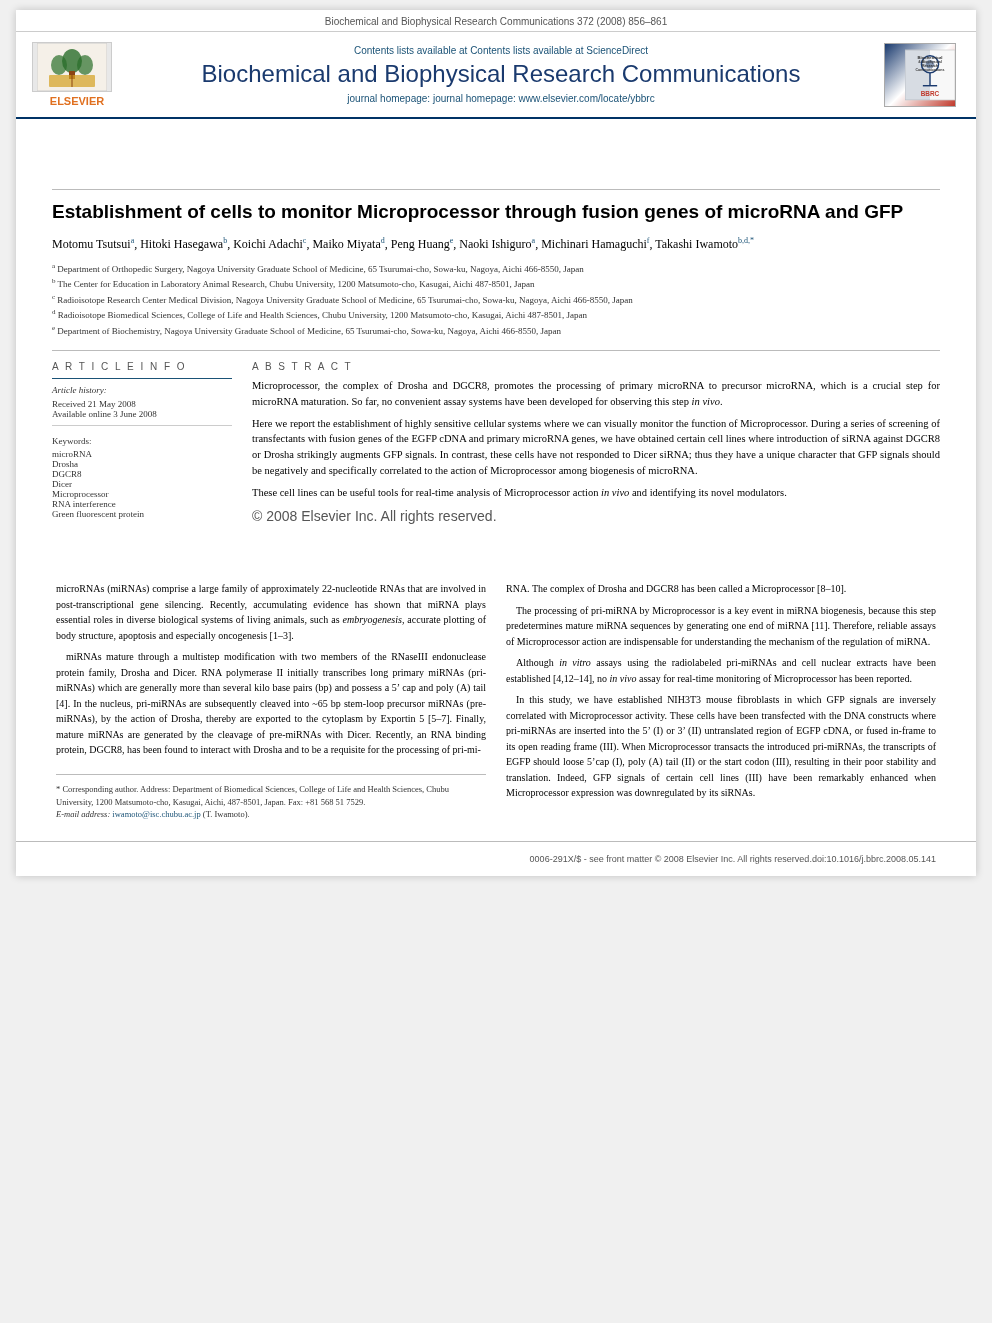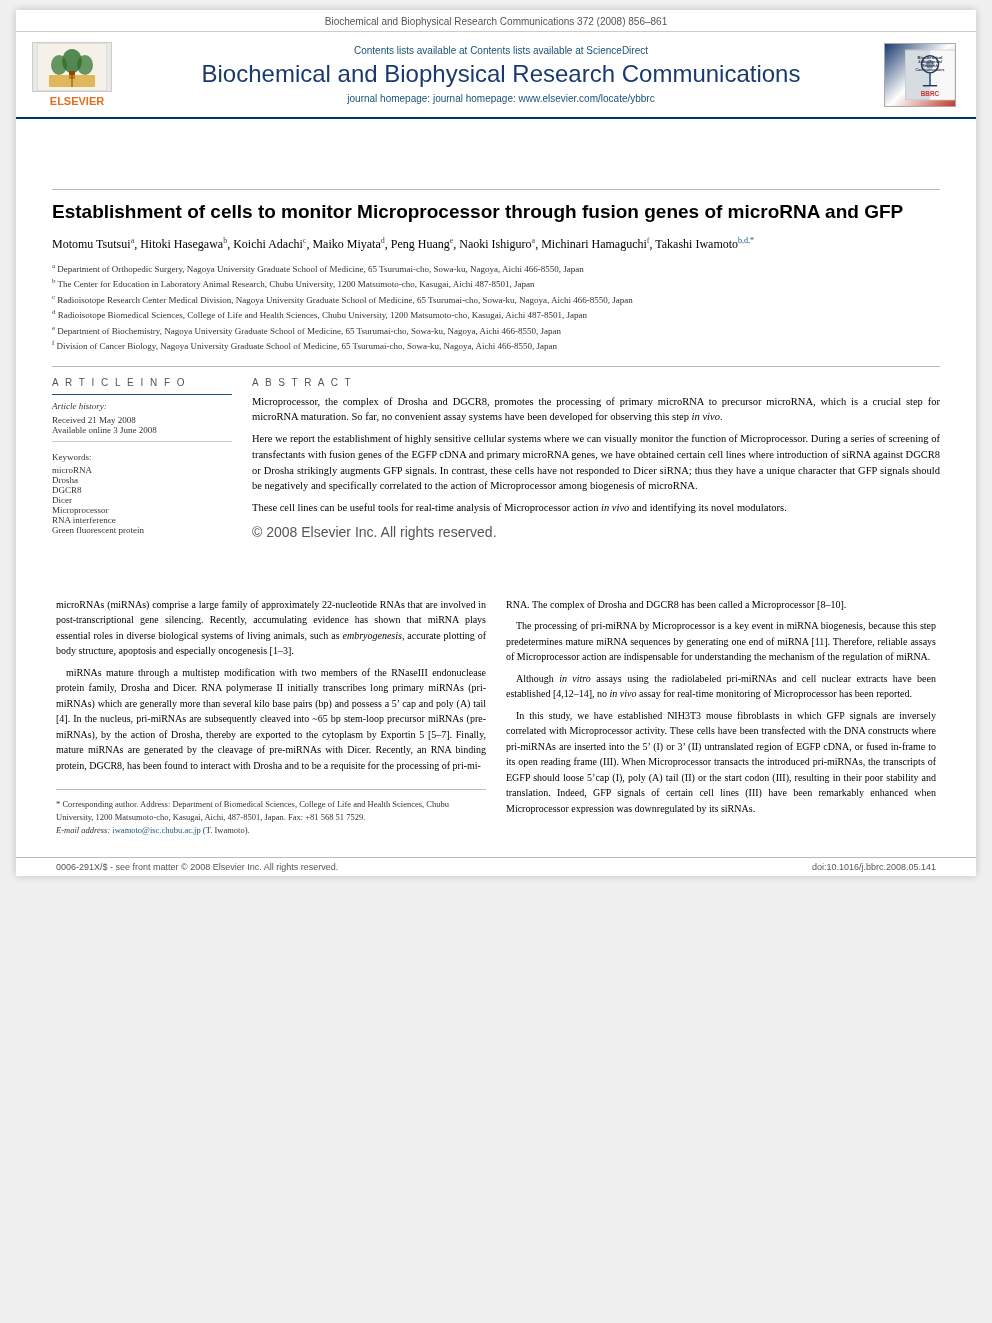--- a/index.html
+++ b/index.html
@@ -246,26 +246,26 @@
       border-top: 1px solid #bbb;
       padding-top: 8px;
     }
     .footnote-text {
       font-size: 8.5px;
       color: #333;
       line-height: 1.5;
     }
     .bottom-bar {
       border-top: 1px solid #bbb;
-      padding: 4px 40px;
-      font-size: 9px;
-      color: #555;
-      font-family: Arial, sans-serif;
-      display: flex;
-      justify-content: space-between;
+      padding: 12px 40px;
+      font-size: 9px;
+      color: #555;
+      font-family: Arial, sans-serif;
+      display: flex;
+      justify-content: flex-end;
     }
   </style>
 </head>
 <body>
 
 <div class="page">
 
   <div class="top-bar">
     <span>Biochemical and Biophysical Research Communications 372 (2008) 856–861</span>
   </div>
@@ -327,21 +327,20 @@
     <div class="authors">
       Motomu Tsutsui<sup>a</sup>, Hitoki Hasegawa<sup>b</sup>, Koichi Adachi<sup>c</sup>, Maiko Miyata<sup>d</sup>, Peng Huang<sup>e</sup>, Naoki Ishiguro<sup>a</sup>, Michinari Hamaguchi<sup>f</sup>, Takashi Iwamoto<sup>b,d,*</sup>
     </div>
 
     <div class="affiliations">
       <div><sup>a</sup> Department of Orthopedic Surgery, Nagoya University Graduate School of Medicine, 65 Tsurumai-cho, Sowa-ku, Nagoya, Aichi 466-8550, Japan</div>
       <div><sup>b</sup> The Center for Education in Laboratory Animal Research, Chubu University, 1200 Matsumoto-cho, Kasugai, Aichi 487-8501, Japan</div>
       <div><sup>c</sup> Radioisotope Research Center Medical Division, Nagoya University Graduate School of Medicine, 65 Tsurumai-cho, Sowa-ku, Nagoya, Aichi 466-8550, Japan</div>
       <div><sup>d</sup> Radioisotope Biomedical Sciences, College of Life and Health Sciences, Chubu University, 1200 Matsumoto-cho, Kasugai, Aichi 487-8501, Japan</div>
       <div><sup>e</sup> Department of Biochemistry, Nagoya University Graduate School of Medicine, 65 Tsurumai-cho, Sowa-ku, Nagoya, Aichi 466-8550, Japan</div>
-      <div><sup>f</sup> Division of Cancer Biology, Nagoya University Graduate School of Medicine, 65 Tsurumai-cho, Sowa-ku, Nagoya, Aichi 466-8550, Japan</div>
     </div>
 
     <hr class="divider">
 
     <div class="two-col">
 
       <div class="left-col">
         <div class="section-label">A R T I C L E   I N F O</div>
         <div class="article-info-box">
           <div class="article-info-label">Article history:</div>

